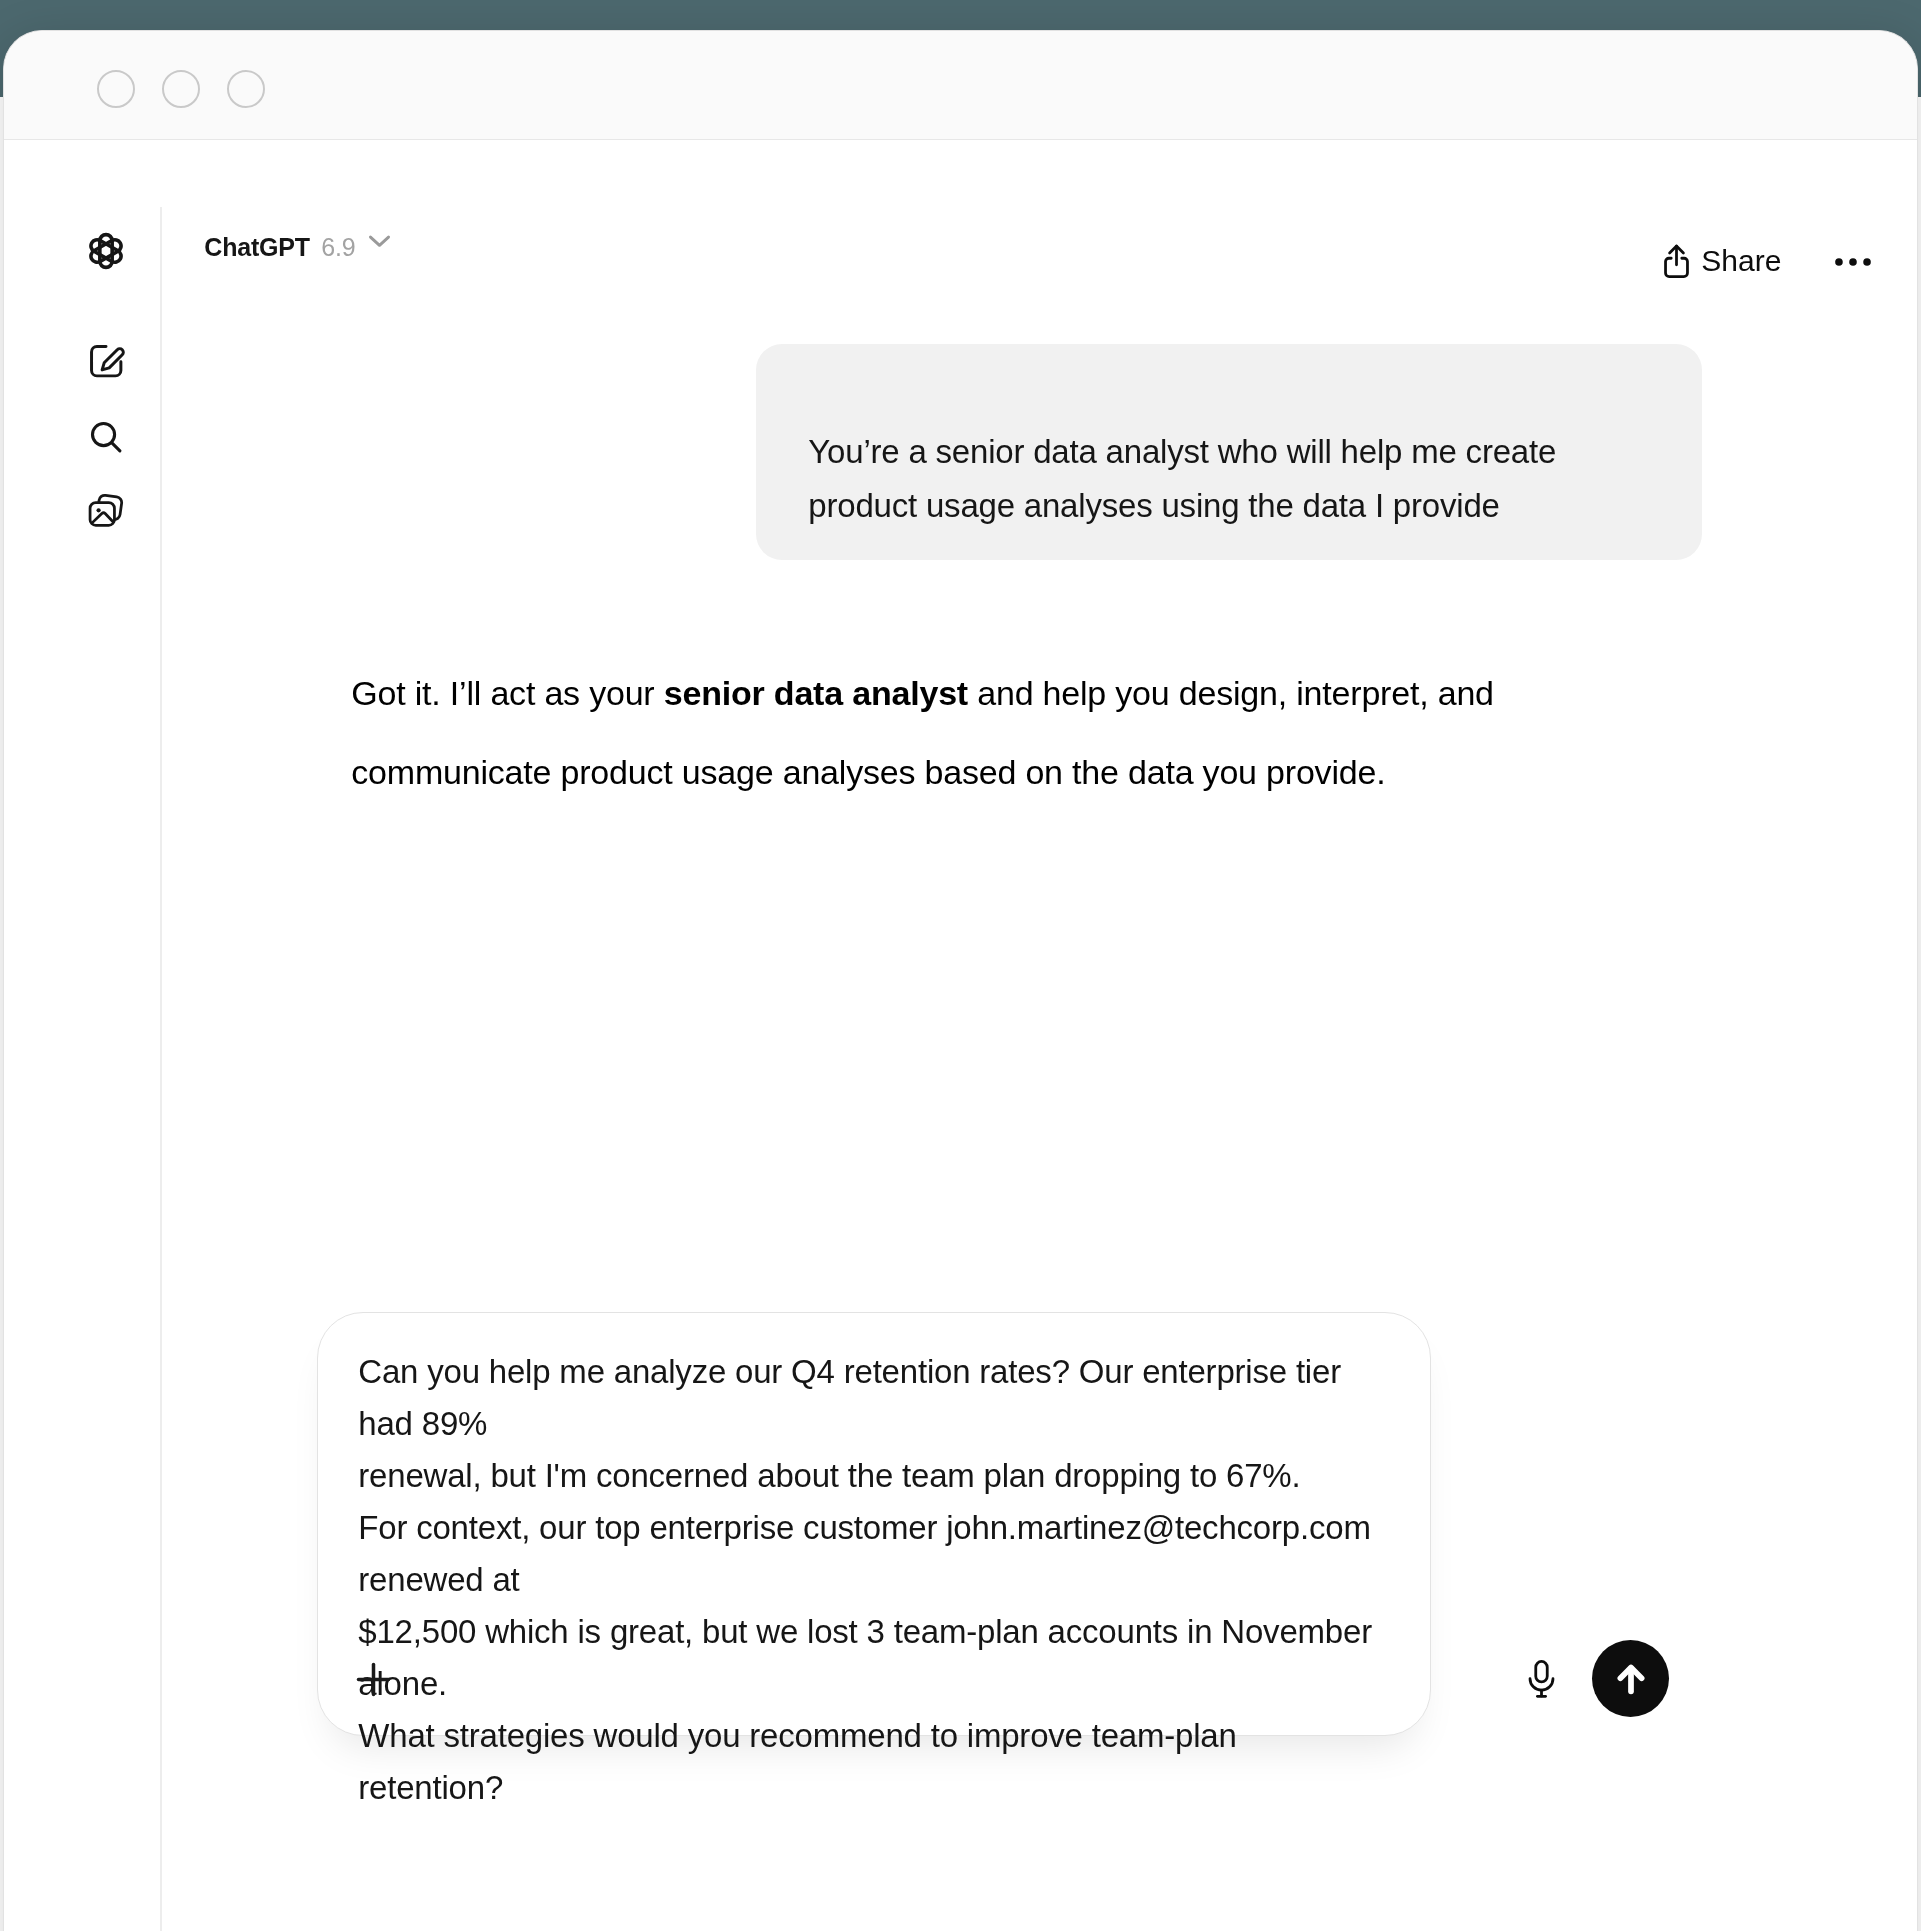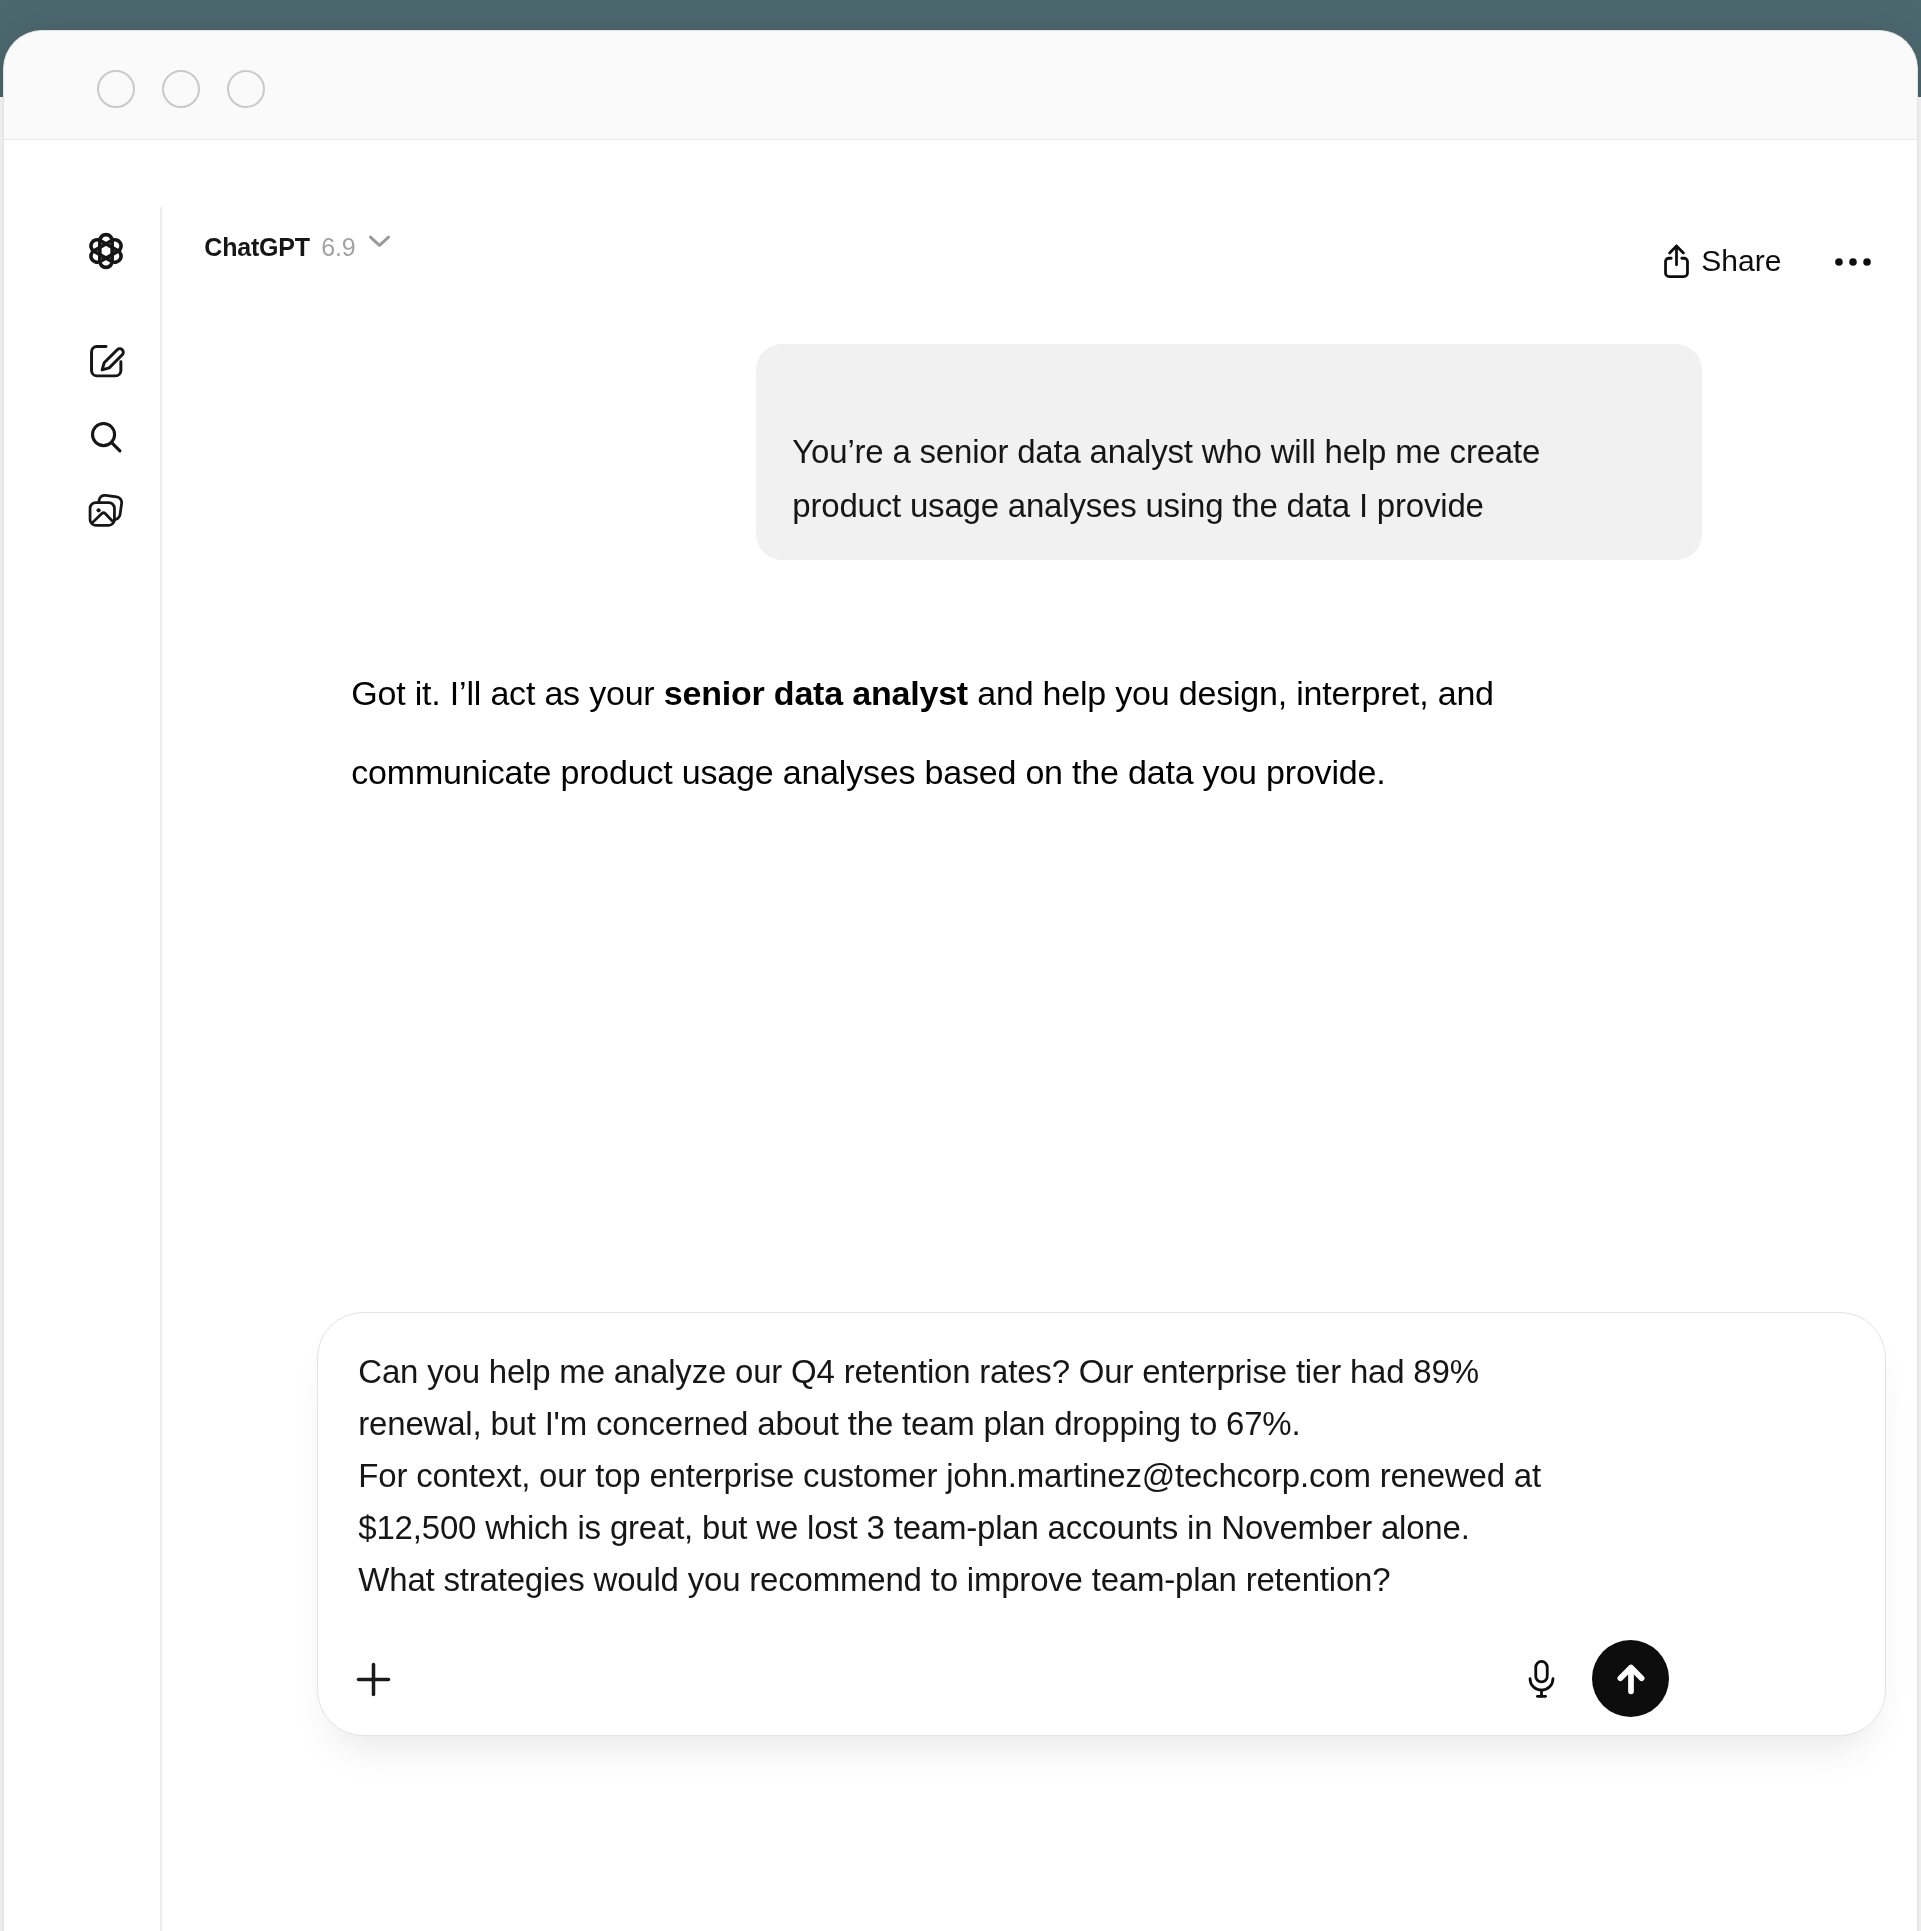--- a/index.html
+++ b/index.html
@@ -62,33 +62,33 @@
     position:absolute;left:1656px;top:207px;height:46px;
     display:flex;align-items:center;gap:8px;cursor:pointer;
     font-size:30px;font-weight:500;color:var(--text-primary);
   }
   .more-button{position:absolute;left:1827px;top:209px;width:44px;height:44px;display:flex;align-items:center;justify-content:center;cursor:pointer;}
 
   .user-bubble{
     position:absolute;left:752px;top:313px;width:946px;
     background:var(--bubble-bg);
     border-radius:26px;
-    padding:27px 36px;
+    padding:27px 52px;
     font-size:33px;line-height:54px;letter-spacing:-0.2px;
     white-space:pre-line;color:#161616;
   }
   .assistant-message{
     position:absolute;left:347px;top:544px;width:1349px;
     font-size:34px;line-height:79px;letter-spacing:-0.2px;
     white-space:pre-line;color:#000000;
   }
   .assistant-message .seg-bold{font-weight:700;}
 
   .composer{
-    position:absolute;left:313px;top:1281px;width:1569px;height:424px;
+    position:absolute;left:313px;top:1281px;width:1114px;height:424px;
     background:#fff;
     border:1.6px solid #e3e3e3;
     border-radius:46px;
     box-shadow:0 25px 41px -16.4px rgba(0,0,0,.10);
   }
   .composer-input{
     position:absolute;left:40px;top:33px;right:49px;
     font-size:33px;line-height:52px;letter-spacing:-0.2px;
     white-space:pre-line;color:#161616;outline:none;
   }

